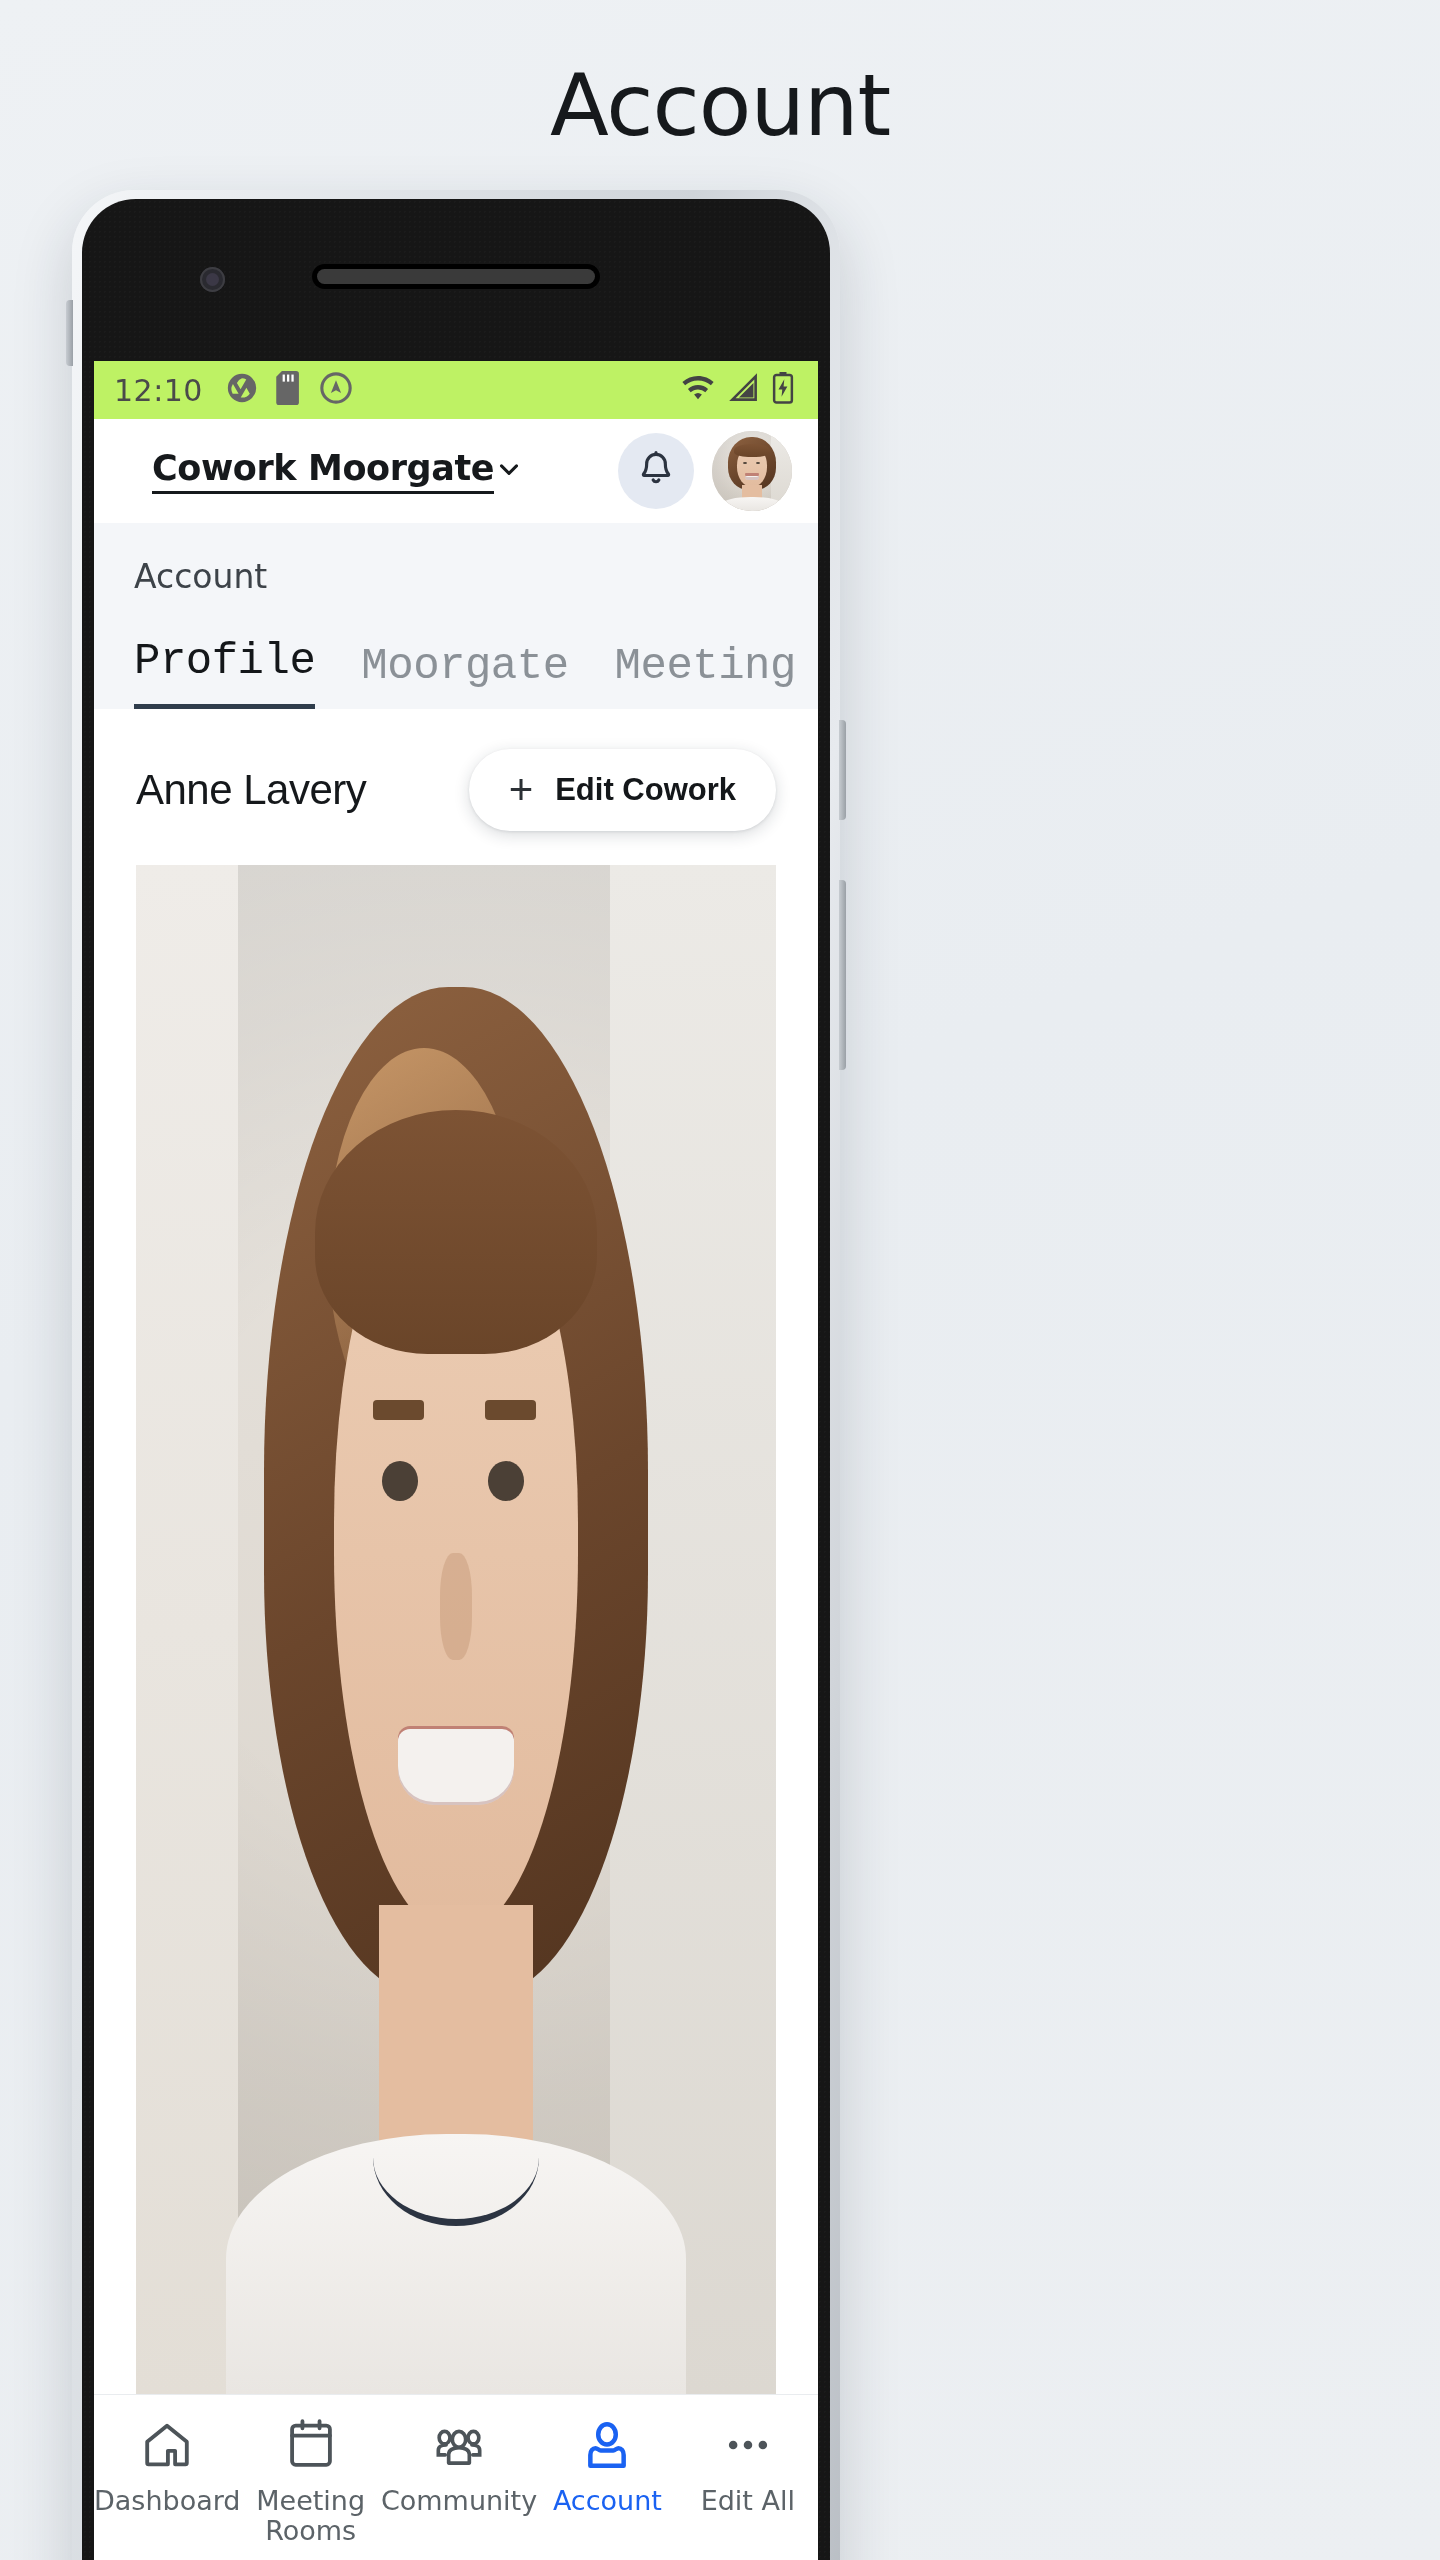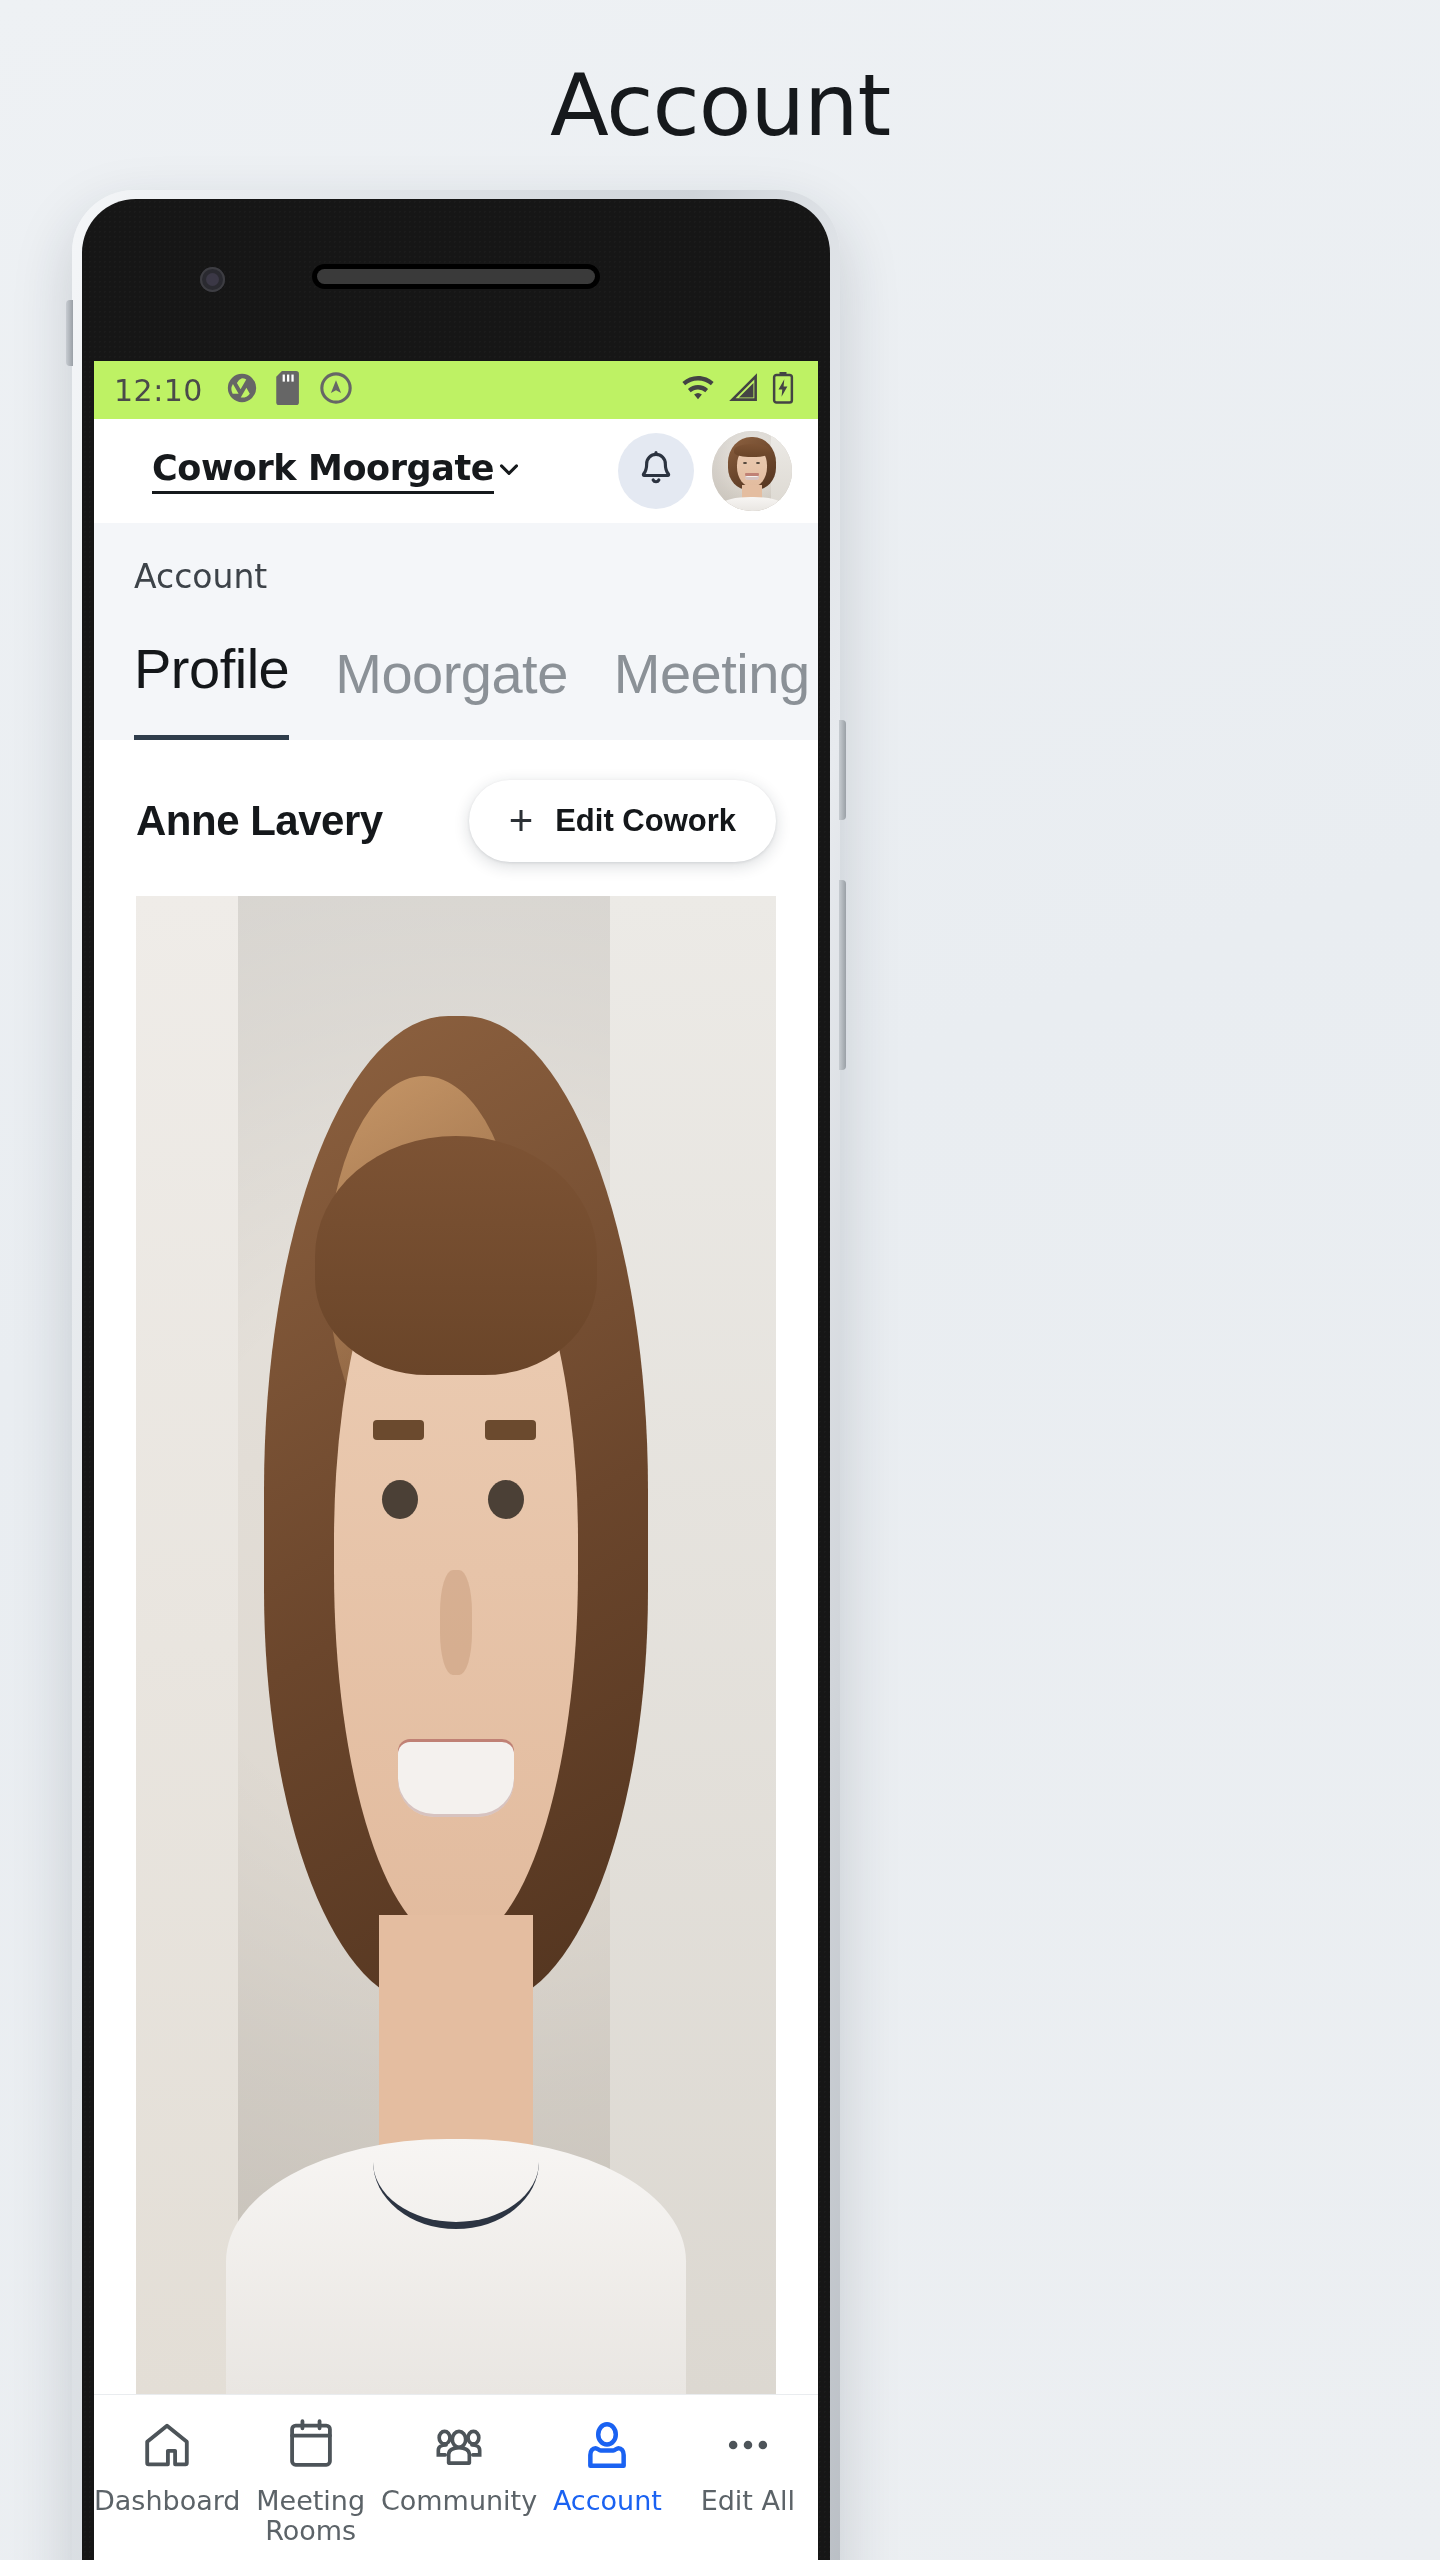--- a/index.html
+++ b/index.html
@@ -190,42 +190,42 @@
     padding-left: 40px;
     font-family: "DejaVu Sans", sans-serif;
   }
   .tabs {
     display: flex;
     align-items: flex-end;
     padding: 40px 0 0 40px;
     gap: 46px;
   }
   .tab {
-    font-size: 56px;
+    font-size: 44px;
     color: #8b9197;
-    padding-bottom: 34px;
-    font-family: Liberation Sans, sans-serif;
+    padding-bottom: 18px;
+    font-family: Liberation Mono, monospace;
     letter-spacing: -.5px;
   }
   .tab.active {
     color: #14171a;
     border-bottom: 5px solid #2f3d4c;
   }
 
   
   .profile-row {
     flex: none;
     display: flex;
     align-items: center;
     padding: 40px 42px 34px 42px;
     background: #fff;
   }
   .profile-name {
     font-size: 42px;
-    font-weight: 700;
+    font-weight: 400;
     color: #15181b;
     letter-spacing: -.5px;
   }
   .edit-btn {
     margin-left: auto;
     display: flex;
     align-items: center;
     gap: 22px;
     height: 82px;
     padding: 0 40px;

